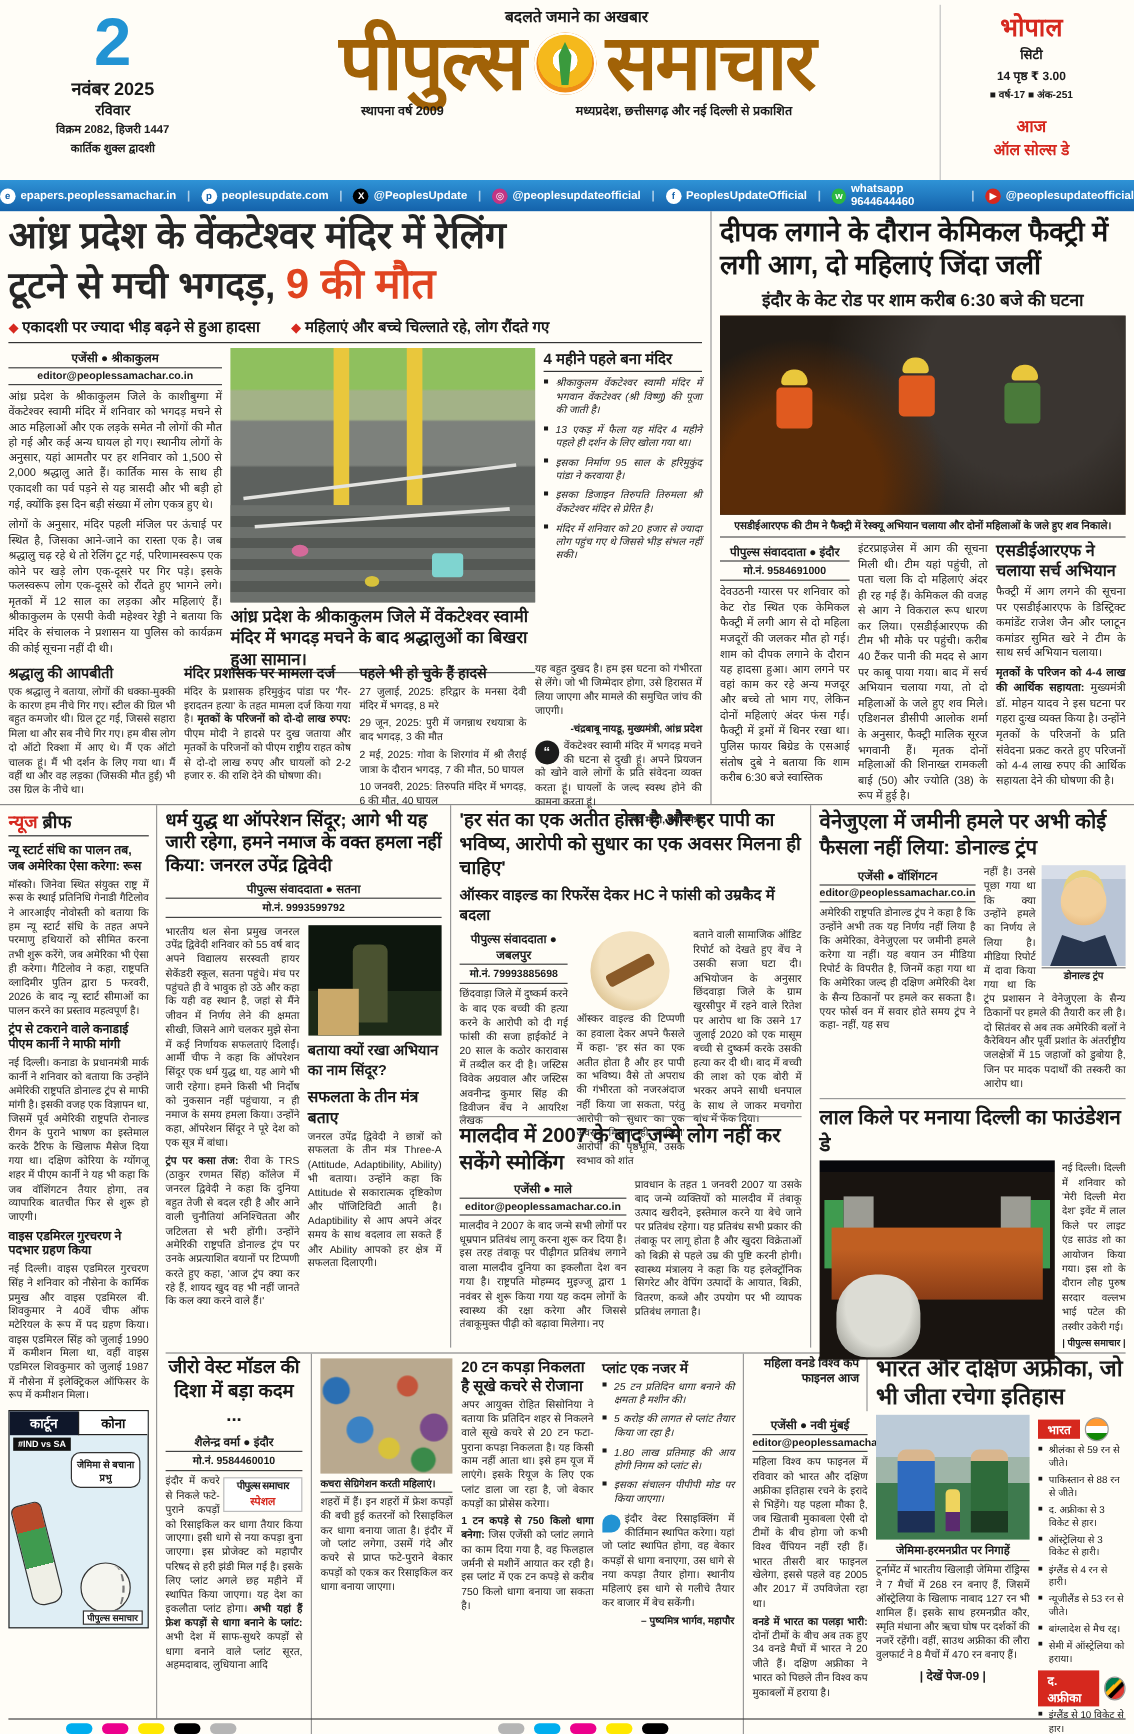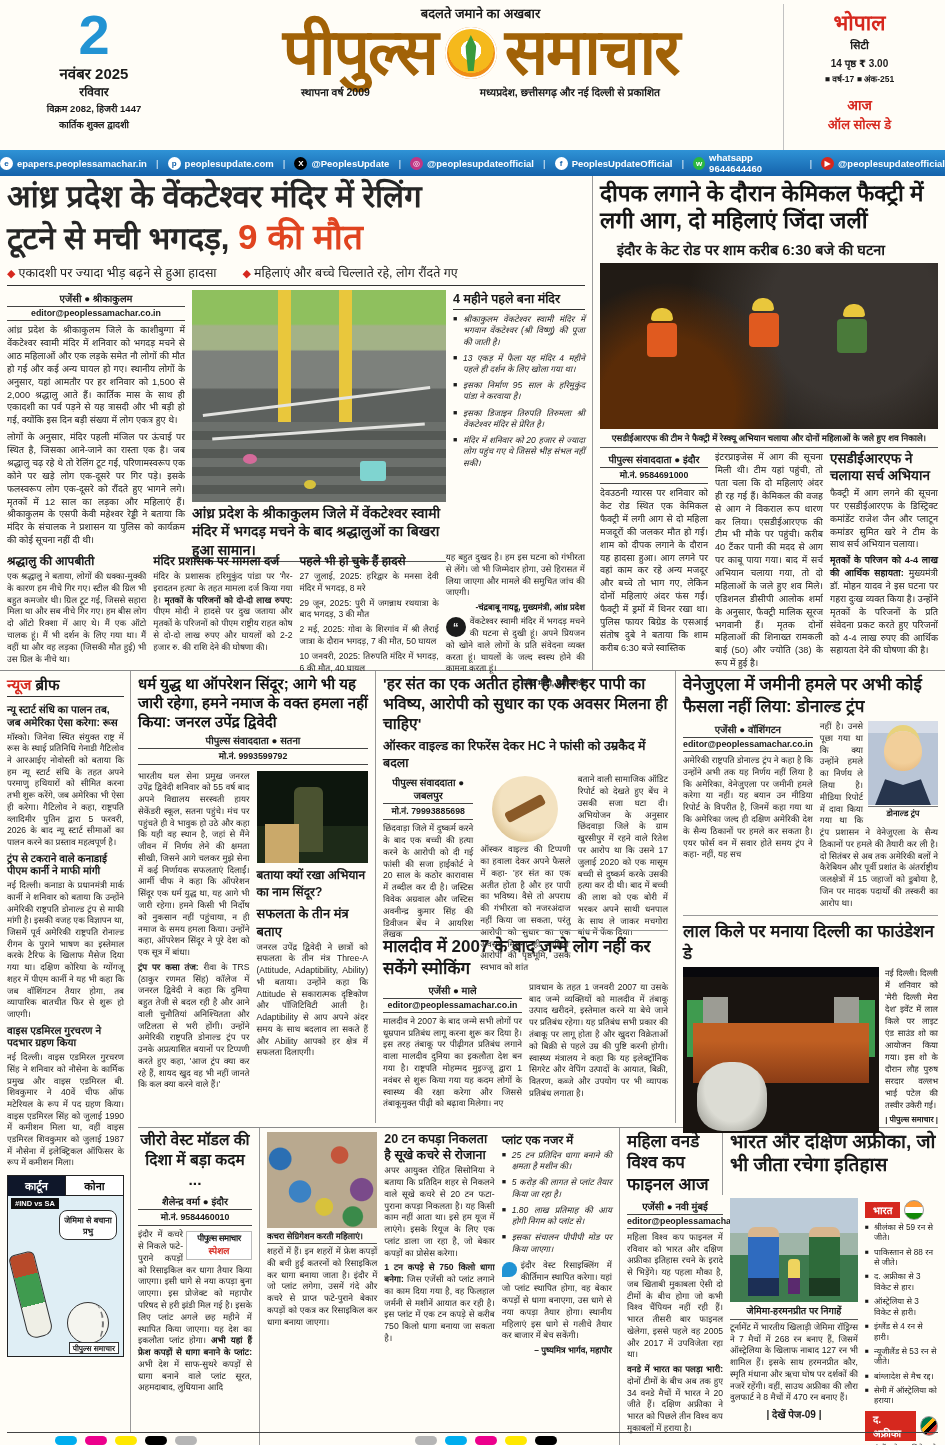--- a/index.html
+++ b/index.html
@@ -41,21 +41,21 @@
 .byl{text-align:center;font-size:9.8px;font-weight:800;padding:2px 0 1px;border-bottom:1px solid #444;}
 .byl2{text-align:center;font-size:8.8px;font-weight:700;padding:1px 0 2px;border-bottom:1px solid #444;margin-bottom:3px;}
 .cap{font-size:14px;font-weight:800;line-height:1.3;}
 
 .topband{display:flex;height:494px;padding:0 7px;}
 .tb-left{width:586px;padding-right:7px;border-right:1px solid #999;display:flex;flex-direction:column;}
 .tb-right{flex:1;padding-left:7px;display:flex;flex-direction:column;}
 .h1{font-size:31px;font-weight:800;line-height:1.18;color:#262626;padding-top:3px;}
 .h1 .red{color:#e04420;font-size:35px;}
 .kick-row{display:flex;gap:26px;padding:5px 0 4px;border-bottom:1px solid #333;margin-top:2px;}
-.kick{font-size:12.5px;font-weight:400;}
+.kick{font-size:12.5px;font-weight:700;}
 .kick::before{content:"◆ ";color:#d6281e;font-size:11px;}
 .t-main{display:flex;gap:7px;margin-top:4px;height:258px;}
 .t-colA{width:178px;}
 .t-colB{width:254px;}
 .t-colC{flex:1;}
 .ph{position:relative;overflow:hidden;}
 .ph-temple{width:100%;height:212px;background:linear-gradient(180deg,#8fc05e 0 16%,#a3b287 17% 28%,#7d817c 29% 46%,#5d615e 47% 74%,#4c504d 75% 100%);}
 .pillar{position:absolute;top:0;width:13px;height:62%;background:#e9c73c;}
 .rail{position:absolute;height:0;border-top:3px solid #e3e3e0;}
 .steps{position:absolute;bottom:0;left:0;right:0;height:38%;background:repeating-linear-gradient(180deg,#6c706c 0 9px,#555955 9px 18px);}
@@ -63,21 +63,21 @@
 .ibt{font-size:12.5px;font-weight:800;border-bottom:1px solid #333;padding-bottom:2px;margin-bottom:4px;}
 .sq{font-size:8.5px;line-height:1.32;margin-bottom:5px;padding-left:10px;position:relative;text-align:justify;font-style:italic;}
 .sq::before{content:"■";position:absolute;left:0;top:0;font-size:7px;}
 .t-sub{display:flex;gap:7px;margin-top:4px;flex:1;}
 .t-sub .c{flex:1;}
 .ssh{font-size:12px;font-weight:800;margin-bottom:2px;}
 .qic{width:20px;height:20px;border-radius:50%;background:#1c1c1c;color:#fff;float:left;margin:1px 4px 0 0;display:flex;align-items:center;justify-content:center;font-size:11px;font-weight:800;}
 .qattr{font-weight:800;text-align:right;font-size:8.4px;margin-top:2px;}
 
 .h2f{font-size:22.5px;font-weight:800;line-height:1.22;color:#151515;padding-top:4px;}
-.h2sub{font-size:14.5px;font-weight:800;margin:4px 17px 4px;}
+.h2sub{font-size:14.5px;font-weight:800;margin:4px 0 4px;text-align:center;}
 .ph-fire{width:100%;height:168px;background:radial-gradient(circle at 20% 85%,#5a2c08 0 22%,transparent 40%),radial-gradient(circle at 75% 30%,#3a3531 0 30%,transparent 60%),#211b15;}
 .helmet{position:absolute;width:22px;height:13px;border-radius:11px 11px 3px 3px;background:#e9c73c;}
 .vest{position:absolute;width:30px;height:34px;border-radius:4px;background:#e05a1f;}
 .vest.grn{background:#4a7a3a;}
 .firecap{font-size:8.6px;font-weight:800;text-align:center;padding:3px 0;border-bottom:1px solid #555;}
 .f-cols{display:flex;gap:7px;margin-top:3px;flex:1;}
 .f-cols .c{flex:1;}
 
 .lowband{display:flex;padding:0 7px;height:762px;border-top:1px solid #8a8a8a;}
 .rail{}
@@ -144,21 +144,21 @@
 .g-zw{width:360px;padding:0 7px;border-right:1px solid #999;display:flex;flex-direction:column;}
 .zw-h{font-size:19.5px;font-weight:800;line-height:1.22;padding-top:2px;}
 .zw-cols{display:flex;gap:7px;margin-top:4px;flex:1;}
 .zw-cols .c{flex:1;}
 .ph-waste{width:100%;height:96px;background:radial-gradient(circle at 12% 28%,#2b6fb3 0 9%,transparent 10%),radial-gradient(circle at 30% 62%,#3b82c4 0 11%,transparent 12%),radial-gradient(circle at 66% 24%,#c4553b 0 8%,transparent 9%),radial-gradient(circle at 52% 78%,#d8c23b 0 9%,transparent 10%),radial-gradient(circle at 86% 60%,#7a4a8a 0 10%,transparent 11%),radial-gradient(circle at 78% 88%,#3a8a4a 0 8%,transparent 9%),#b9a98f;}
 .wcap{font-size:8.4px;font-weight:800;border-bottom:1px solid #555;padding:2px 0;margin-bottom:2px;}
 .pbt{font-size:11.5px;font-weight:800;margin-bottom:3px;}
 .qmark{width:15px;height:15px;background:#2293d3;border-radius:50% 50% 50% 0;float:left;margin:2px 4px 0 0;}
 .g-cr{flex:1;padding-left:7px;display:flex;flex-direction:column;}
 .cr-top{display:flex;gap:7px;}
-.cr-side{width:96px;font-size:17px;font-weight:800;line-height:1.25;text-align:left;border-right:1px solid #999;padding:3px 6px 0 0;}
+.cr-side{width:96px;font-size:10px;font-weight:800;line-height:1.25;text-align:right;border-right:1px solid #999;padding:3px 6px 0 0;}
 .cr-h{flex:1;font-size:19px;font-weight:800;line-height:1.22;padding-top:2px;}
 .cr-cols{display:flex;gap:7px;margin-top:3px;flex:1;}
 .cr-c1{width:96px;}
 .cr-c2{width:128px;}
 .cr-c3{flex:1;}
 .ph-trophy{width:100%;height:104px;background:linear-gradient(180deg,#bccbd8 0 34%,#9fb5a8 34% 55%,#3e7a4e 55% 100%);}
 .pl{position:absolute;bottom:6%;width:24%;height:66%;border-radius:7px 7px 0 0;}
 .pl.in{left:14%;background:linear-gradient(180deg,#d9b68e 0 14%,#2f6bbf 14% 74%,#1c2f55 74%);}
 .pl.sa{right:14%;background:linear-gradient(180deg,#d9b68e 0 14%,#2e6b3a 14% 74%,#1c3a22 74%);}
 .troph{position:absolute;bottom:7%;left:45%;width:10%;height:34%;background:linear-gradient(180deg,#efd45e 0 55%,#5a2a6e 55%);border-radius:4px 4px 0 0;}

